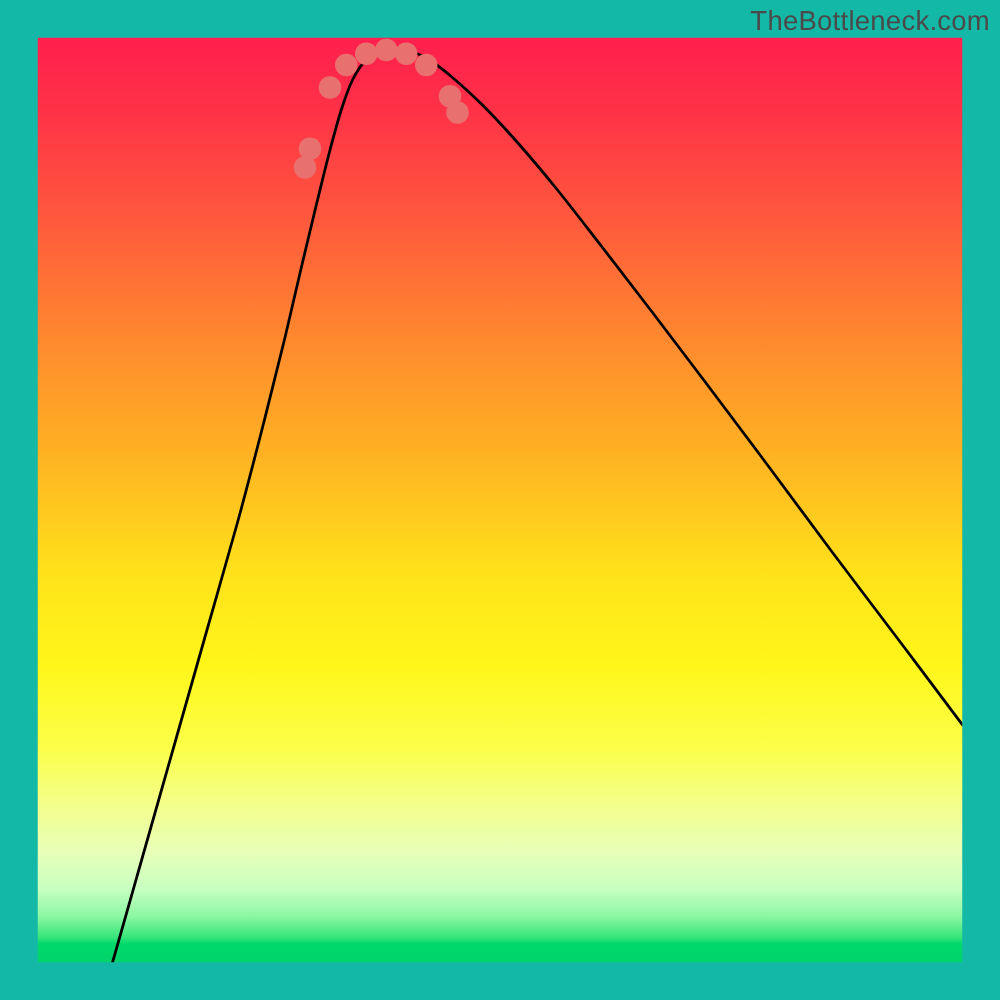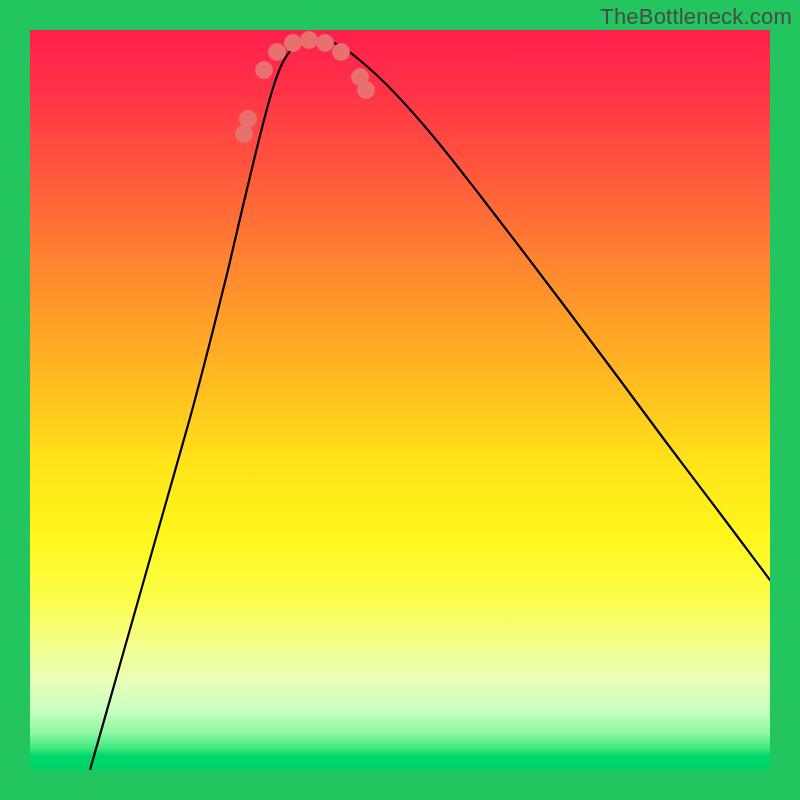--- a/index.html
+++ b/index.html
@@ -8,21 +8,21 @@
     width: 800px;
     height: 800px;
     background: #000;
     overflow: hidden;
     font-family: Arial, Helvetica, sans-serif;
   }
   .frame {
     position: relative;
     width: 800px;
     height: 800px;
-    background: #22c55e;
+    background: #14b8a6;
   }
   .watermark {
     position: absolute;
     top: 4px;
     right: 8px;
     color: #4a4a4a;
     font-size: 22px;
     font-weight: 500;
     letter-spacing: 0.2px;
     z-index: 10;

